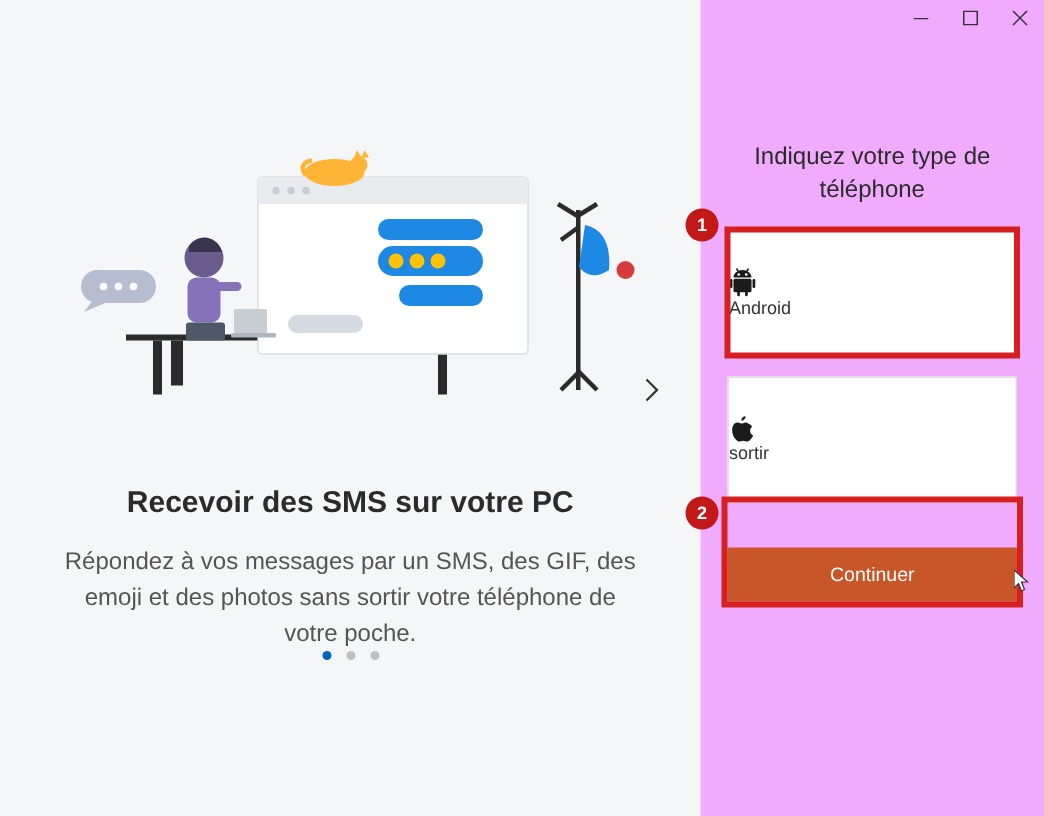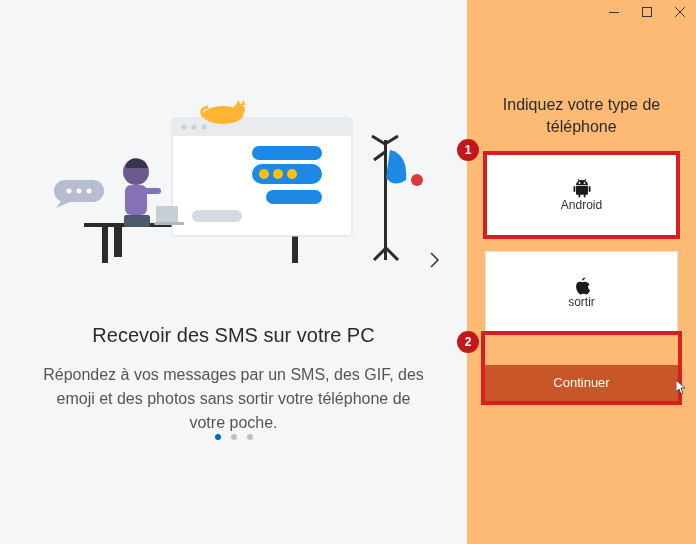--- a/index.html
+++ b/index.html
@@ -1,39 +1,39 @@
 <!DOCTYPE html>
 <html><head>
   <meta charset="utf-8">
   <style>
     * { margin: 0; padding: 0; box-sizing: border-box; }
     body { font-family: 'Segoe UI', Tahoma, sans-serif; width: 696px; height: 544px; overflow: hidden; background: #fff; position: relative; }
     
     .window { display: flex; width: 100%; height: 100%; }
     .left-panel { width: 467px; height: 100%; background: #f5f6f7; position: relative; }
-    .right-panel { flex: 1; background: #fdba74; position: relative; padding: 0 18px; }
+    .right-panel { flex: 1; background: #f0abfc; position: relative; padding: 0 18px; }
     
     .titlebar { position: absolute; top: 0; right: 0; display: flex; height: 28px; }
     .titlebar-btn { width: 33px; height: 24px; display: flex; align-items: center; justify-content: center; font-size: 10px; color: #333; cursor: default; }
     
     .illustration { position: absolute; top: 68px; left: 50%; transform: translateX(-50%); width: 380px; height: 200px; }
     
     .next-arrow { position: absolute; top: 248px; right: 20px; width: 24px; height: 24px; display: flex; align-items: center; justify-content: center; cursor: pointer; }
     
     .carousel-text { position: absolute; top: 324px; left: 0; right: 0; text-align: center; padding: 0 40px; }
-    .carousel-title { font-size: 20px; font-weight: 400; color: #2b2b2b; margin-bottom: 16px; }
+    .carousel-title { font-size: 20px; font-weight: 700; color: #2b2b2b; margin-bottom: 16px; }
     .carousel-subtitle { font-size: 16px; color: #555; line-height: 1.5; }
     
     .dots { position: absolute; bottom: 104px; left: 50%; transform: translateX(-50%); display: flex; gap: 10px; }
     .dot { width: 6px; height: 6px; border-radius: 50%; background: #c0c0c0; }
     .dot.active { background: #0067c0; }
     
     .right-title { text-align: center; font-size: 16px; color: #2b2b2b; margin-top: 94px; line-height: 1.4; }
     
-    .option-card { margin-top: 14px; height: 84px; border: 1px solid #e0e0e0; display: flex; flex-direction: column; align-items: center; justify-content: center; gap: 0; cursor: pointer; background: #fff; }
+    .option-card { margin-top: 14px; height: 84px; border: 1px solid #e0e0e0; display: flex; flex-direction: column; justify-content: center; gap: 0; cursor: pointer; background: #fff; }
     .option-card.highlighted { outline: 4px solid #d62020; outline-offset: -2px; }
     .option-label { font-size: 12px; color: #333; }
     
     .continue-btn { margin-top: 30px; width: 100%; height: 36px; background: #c85629; color: #fff; border: none; font-size: 13px; cursor: pointer; }
     .continue-wrap { position: relative; }
     .continue-wrap.highlighted::before { content: ''; position: absolute; top: -4px; left: -4px; right: -4px; bottom: -4px; border: 4px solid #d62020; pointer-events: none; }
     
     .badge { position: absolute; width: 22px; height: 22px; border-radius: 50%; background: #c31818; color: #fff; font-size: 12px; font-weight: 600; display: flex; align-items: center; justify-content: center; }
     
     .cursor-ptr { position: absolute; right: 8px; top: 380px; }

